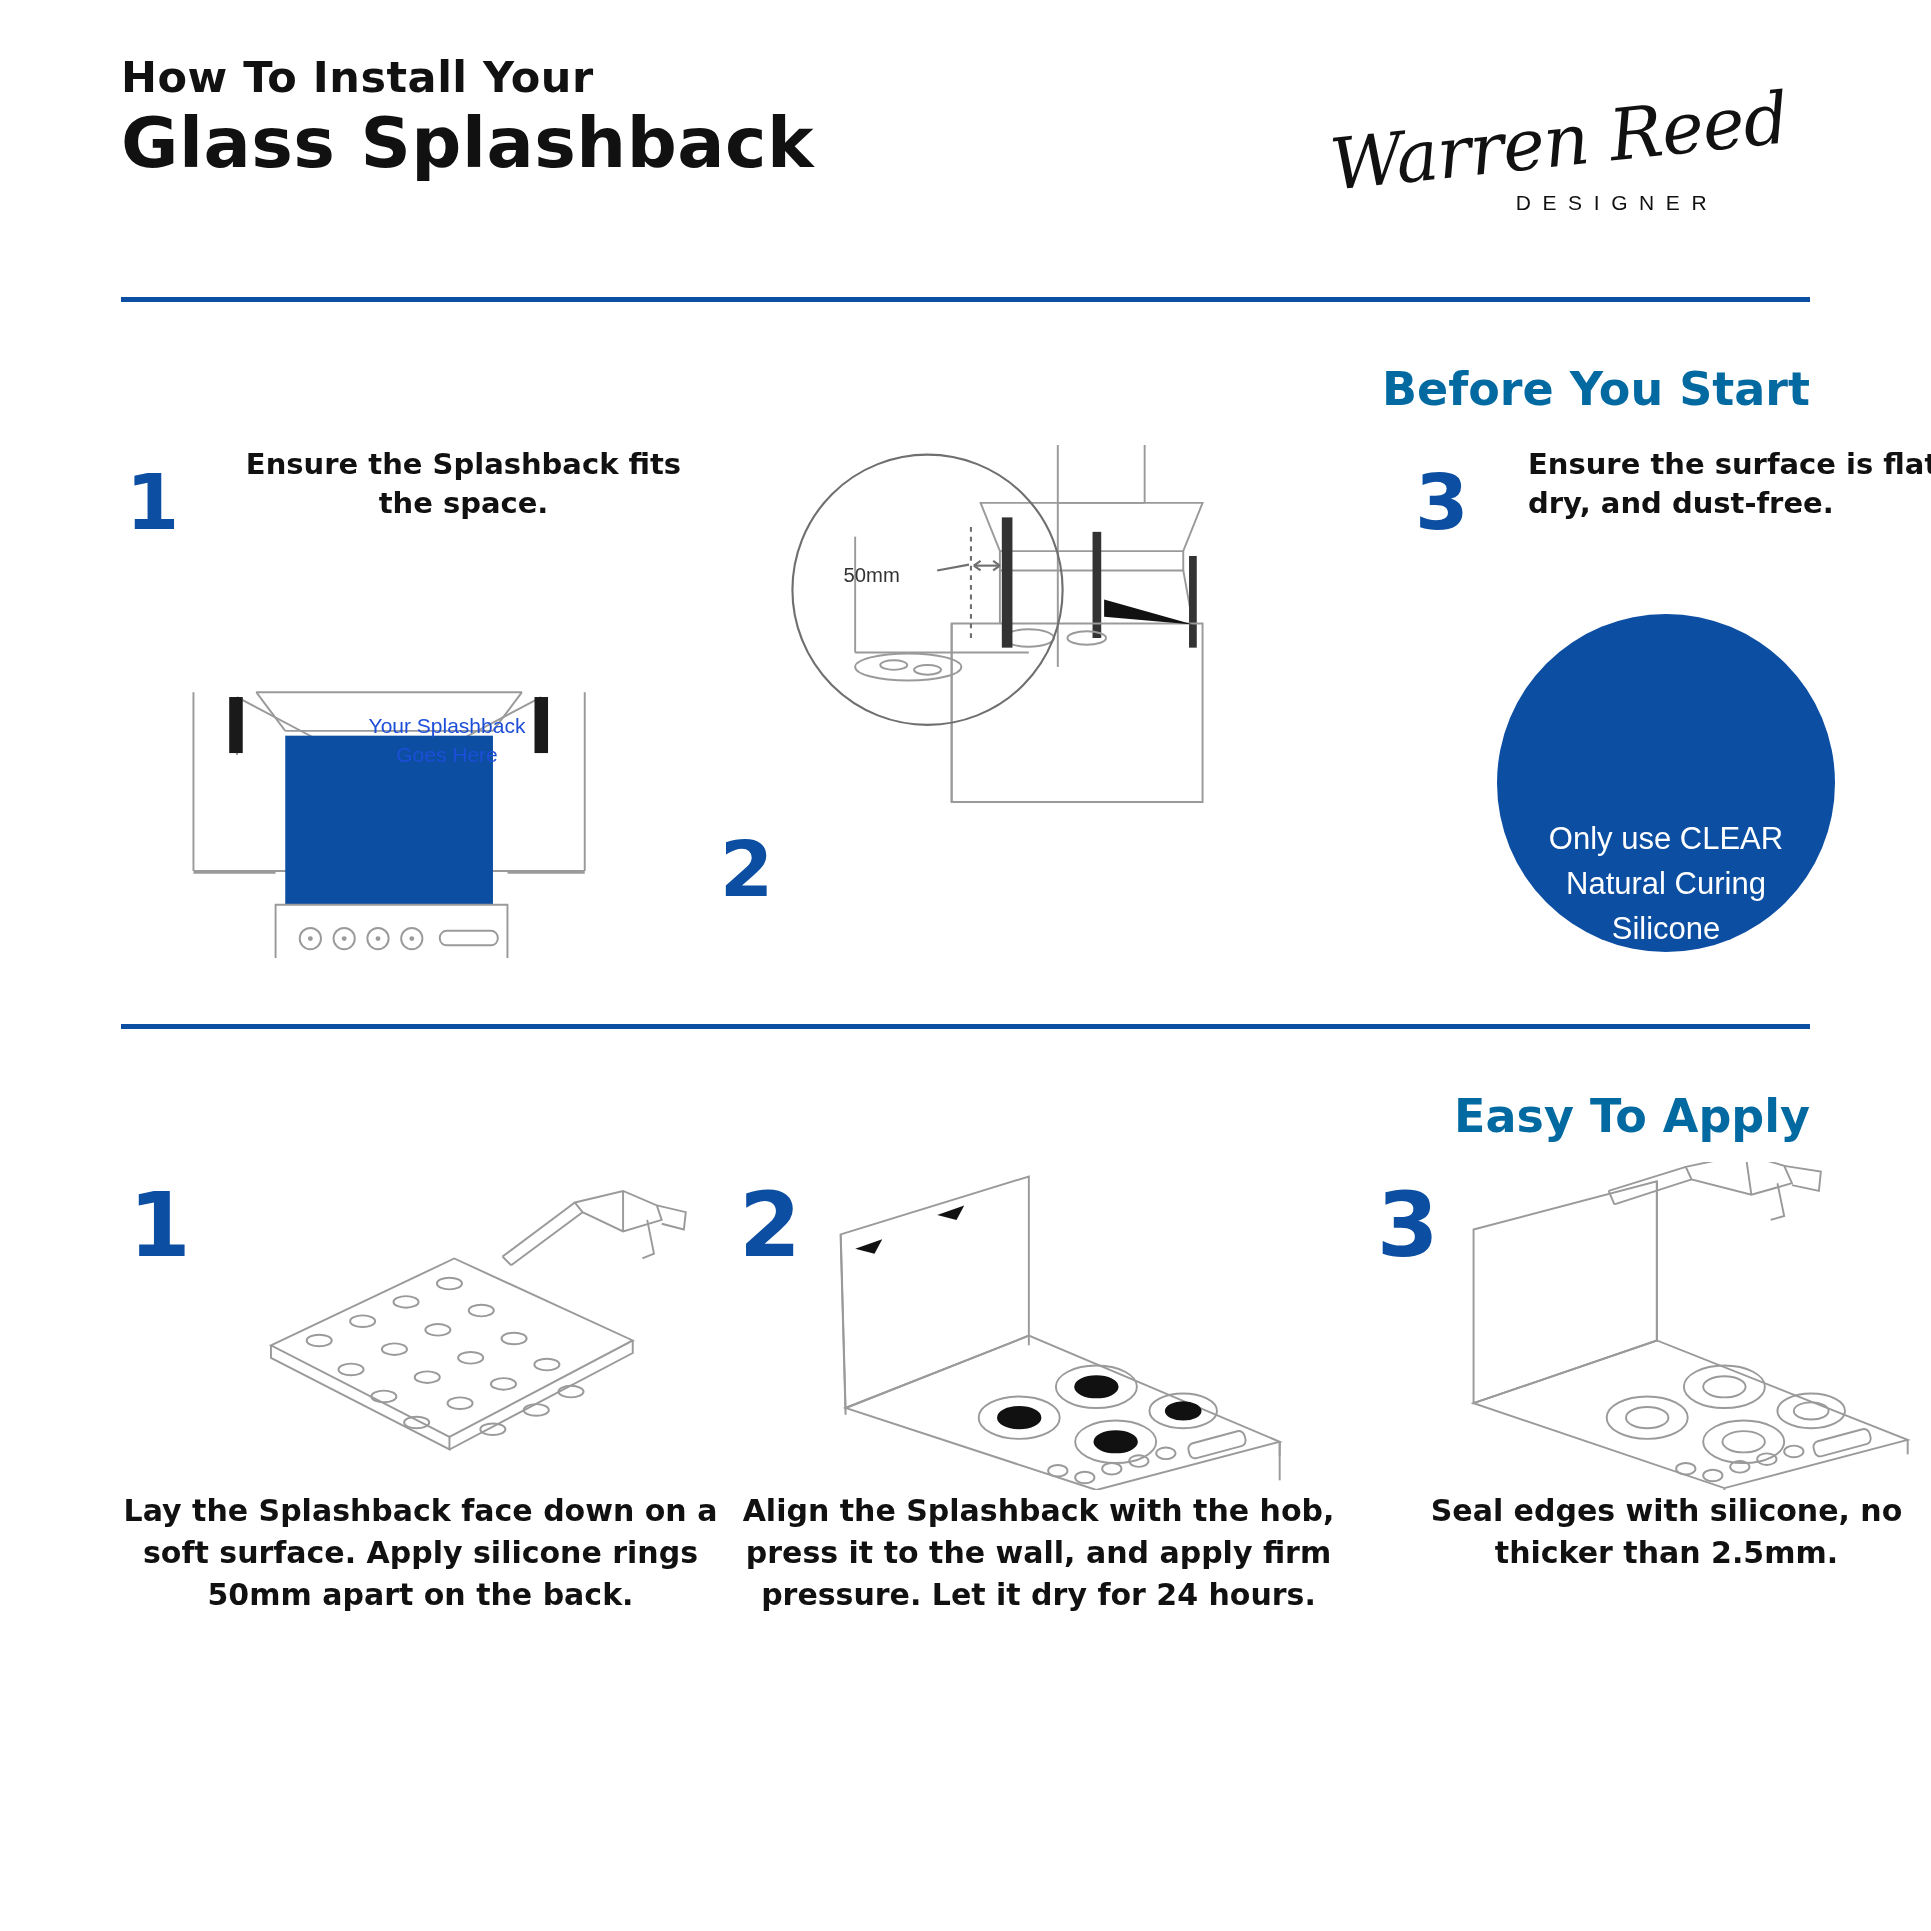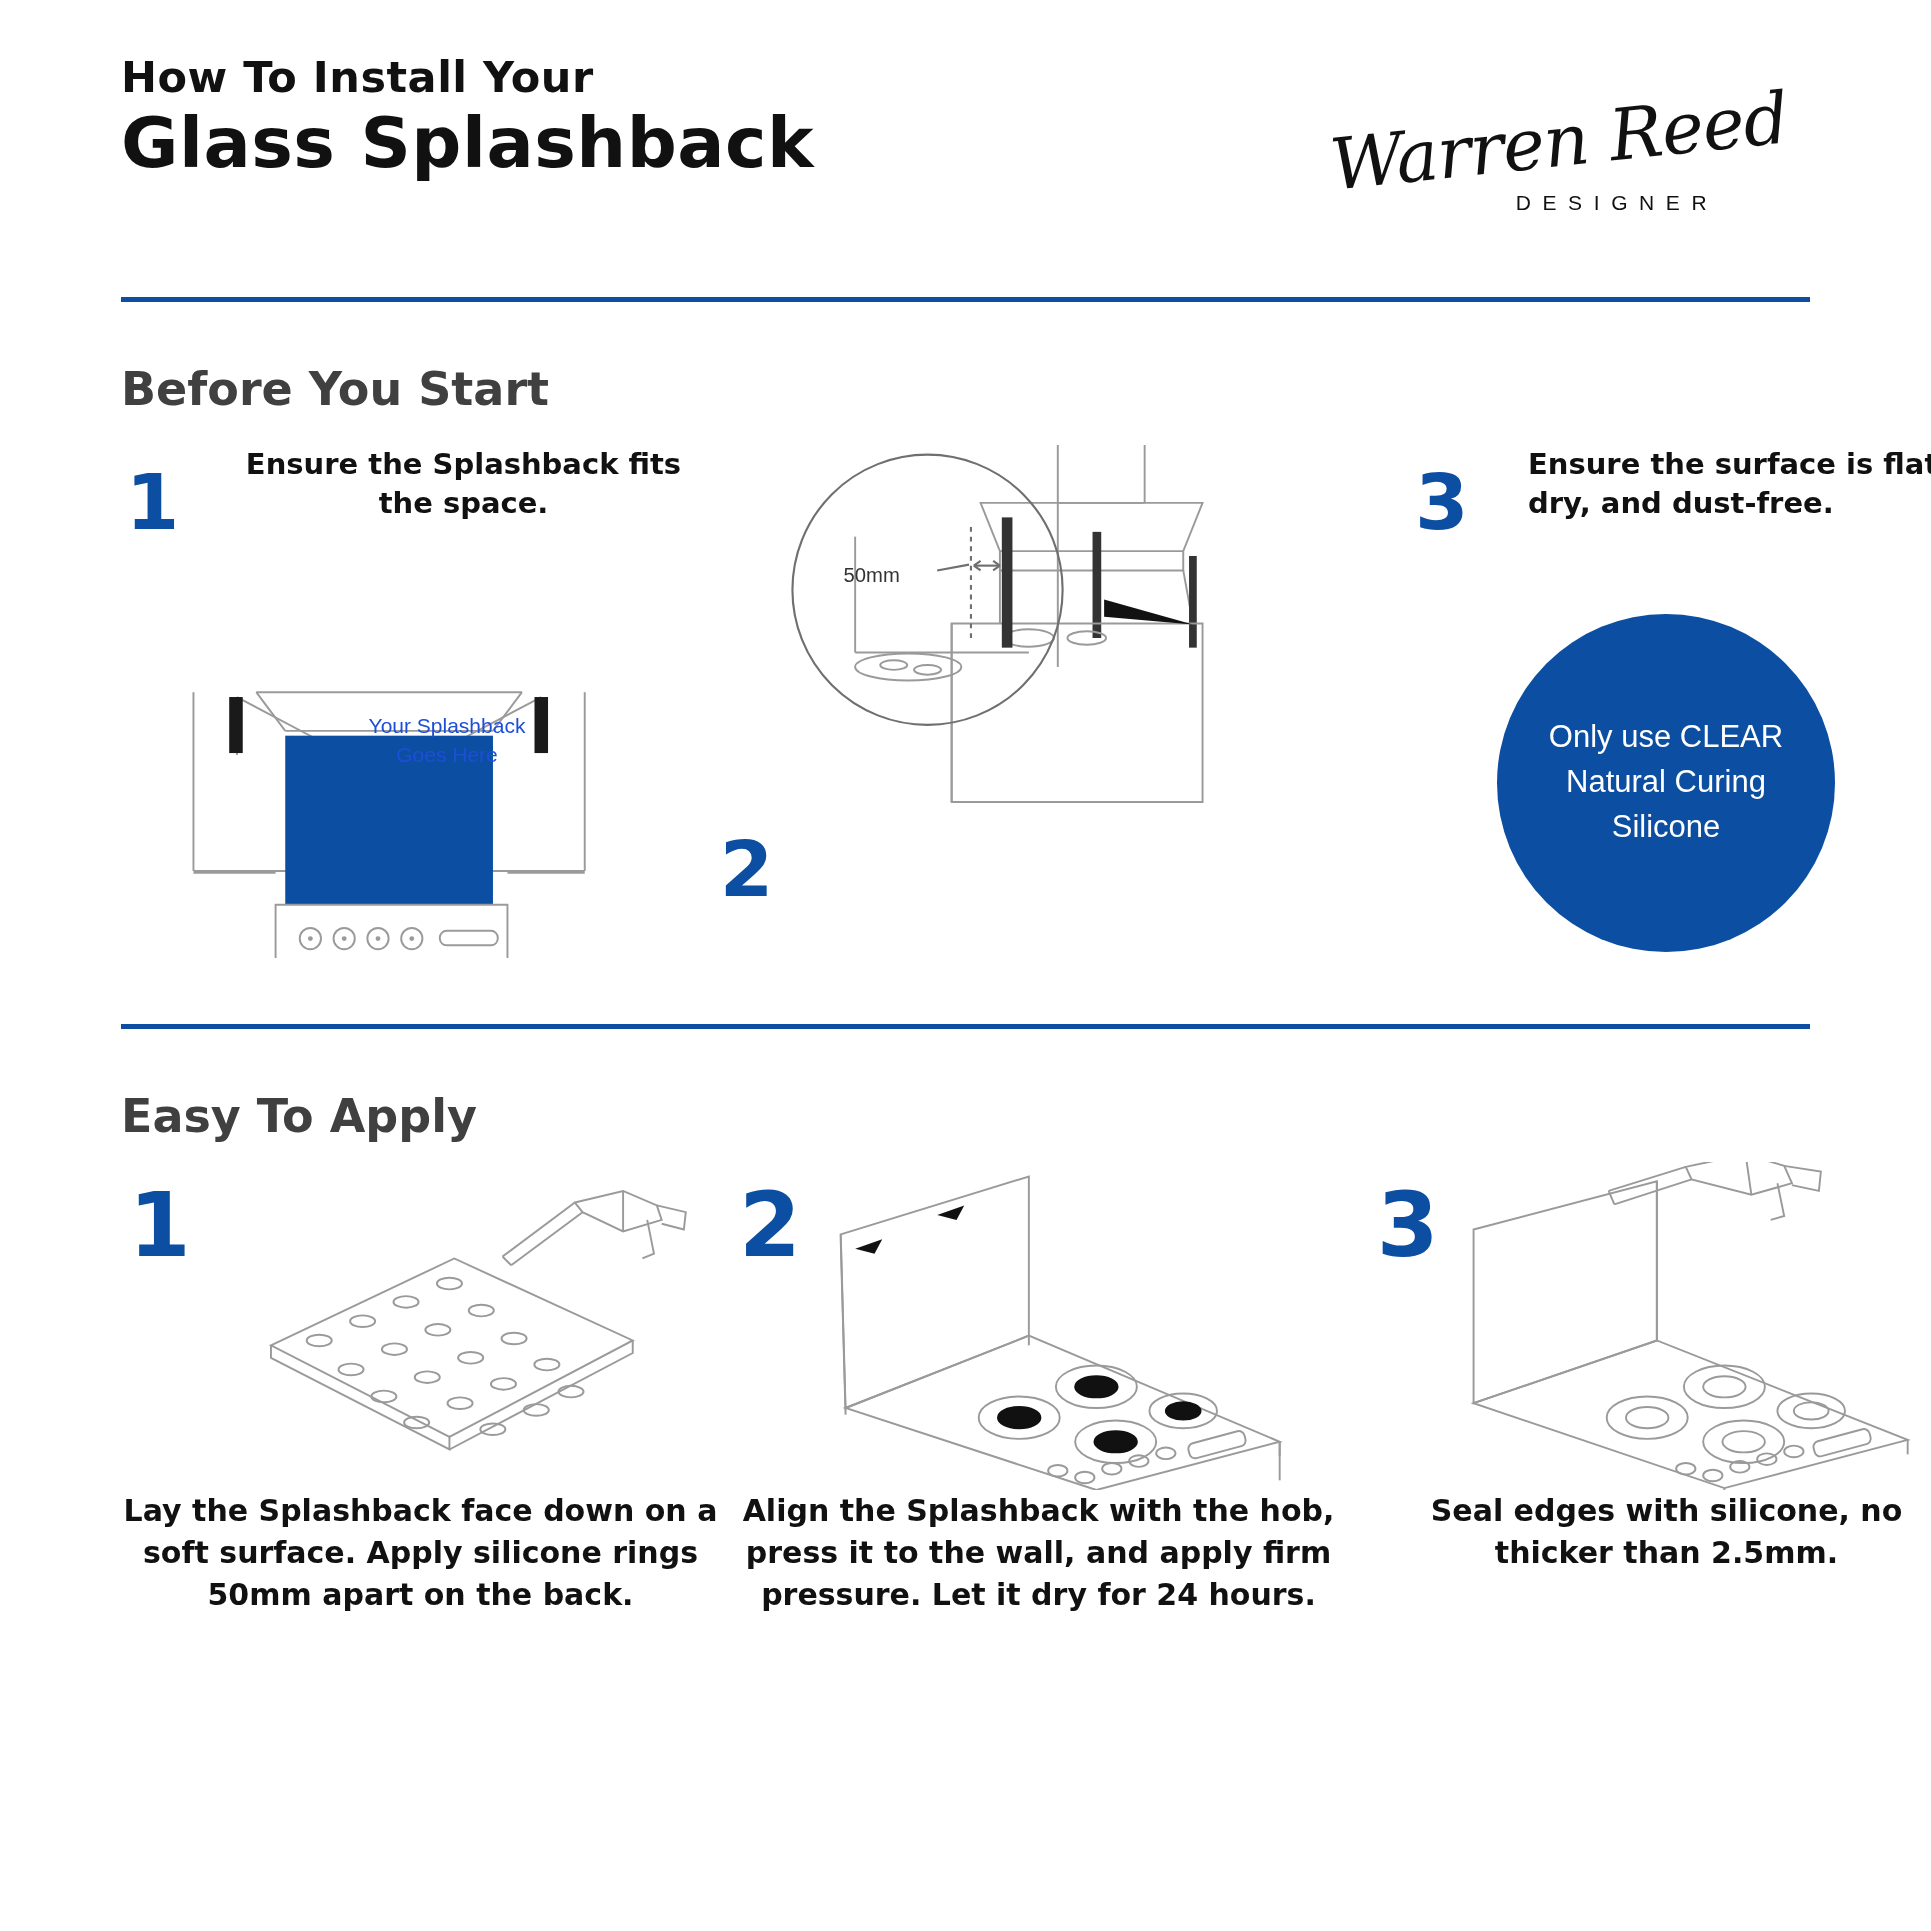--- a/index.html
+++ b/index.html
@@ -73,22 +73,23 @@
     height: 4.8px;
     background: #0b4ea2;
     width: 100%;
   }
   .rule.top { margin-top: 21px; }
 
   
   .section-title {
     font-size: 46px;
     font-weight: bold;
-    color: #404040;
+    color: #0369a1;
     margin: 60px 0 0 0;
+    text-align: right;
   }
 
   
   .bys-row {
     position: relative;
     height: 579px;
     margin-top: 29px;
   }
   .num {
     color: #0b4ea2;
@@ -163,21 +164,21 @@
   .circle-badge {
     position: absolute;
     left: 82px;
     top: 169px;
     width: 338px;
     height: 338px;
     border-radius: 50%;
     background: #0b4ea2;
     color: #fff;
     display: flex;
-    align-items: center;
+    align-items: flex-end;
     justify-content: center;
     text-align: center;
     font-size: 31px;
     line-height: 1.45;
     font-family: "Liberation Sans", sans-serif;
   }
 
   
   .eta-row {
     position: relative;

